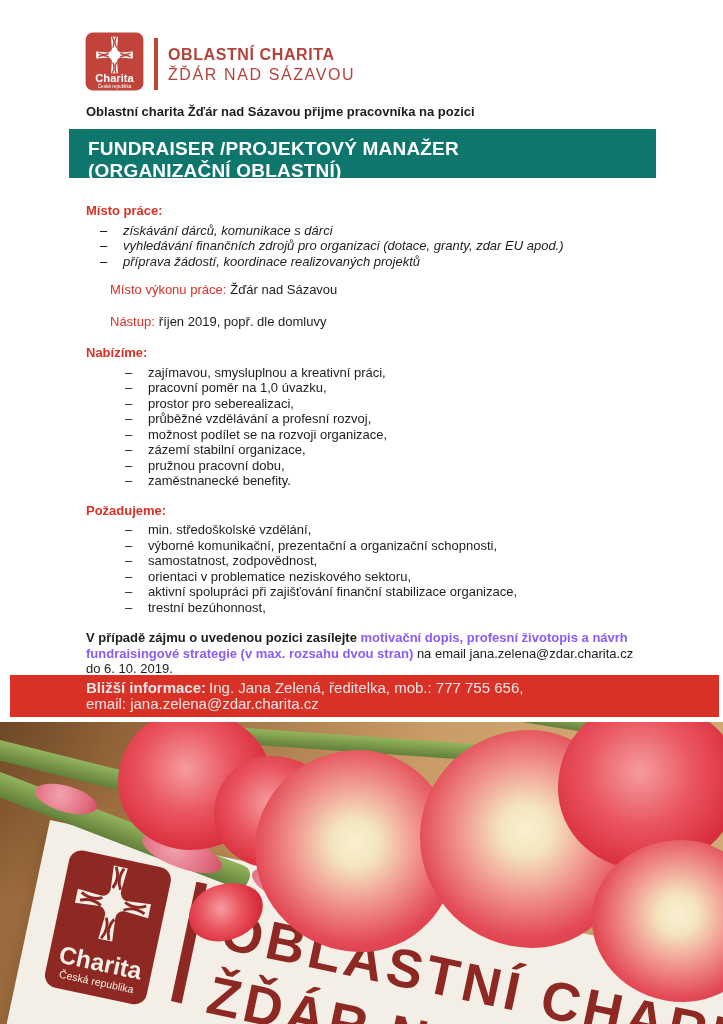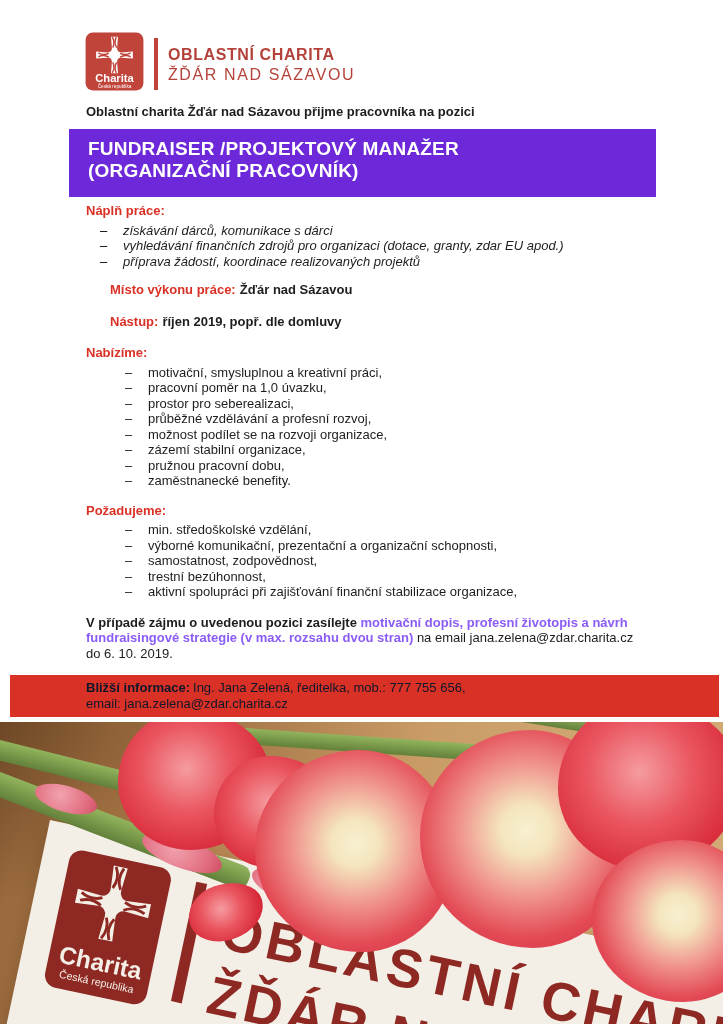--- a/index.html
+++ b/index.html
@@ -9,43 +9,43 @@
   }
   
   .brandmark{position:absolute;left:85px;top:32px;width:59px;height:59px;}
   .brand-divider{position:absolute;left:154px;top:38px;width:4px;height:52px;background:#c0443a;}
   .brand-org{position:absolute;left:168px;top:45px;color:#b5423a;line-height:20px;}
   .brand-org .l1{font-weight:bold;font-size:16px;letter-spacing:.6px;}
   .brand-org .l2{font-size:16px;letter-spacing:1.6px;}
   .intro{position:absolute;left:86px;top:104px;font-size:13px;font-weight:bold;}
   
   .banner{
-    position:absolute;left:69px;top:129px;width:587px;height:68px;box-sizing:border-box;
-    background:#6d28d9;color:#fff;font-weight:bold;font-size:19px;line-height:22px;
+    position:absolute;left:69px;top:129px;width:587px;height:49px;box-sizing:border-box;
+    background:#0f766e;color:#fff;font-weight:bold;font-size:19px;line-height:22px;
     padding:9px 10px 0 19px;letter-spacing:.2px;
   }
   
   .main{position:absolute;left:86px;top:203px;width:562px;font-size:13px;line-height:15.5px;}
   .h-red{color:#d93125;font-weight:bold;margin:0 0 4px 0;}
   ul{list-style:none;margin:0 0 13px 0;padding:0;}
   li{position:relative;}
   .ul-narrow li{padding-left:37px;font-style:italic;}
   .ul-narrow li::before{content:"–";position:absolute;left:14px;}
   .ul-wide li{padding-left:62px;}
   .ul-wide li::before{content:"–";position:absolute;left:39px;}
-  .kv{margin:0 0 16px 0;font-weight:bold;padding-left:24px;}
+  .kv{margin:0 0 16px 0;font-weight:normal;padding-left:24px;}
   .kv .lbl{color:#d93125;margin-right:4px;}
   .offer-gap{margin-bottom:14px;}
   .apply{margin-top:15px;width:562px;}
   .apply .lead{font-weight:bold;}
   .apply .hl{font-weight:bold;color:#8b5cf6;}
   
   .contact-bar{
     position:absolute;left:10px;top:675px;width:709px;height:42px;box-sizing:border-box;
-    background:#d93125;color:#0f172a;font-size:13px;line-height:16px;padding:5px 10px 0 76px;
+    background:#d93125;color:#e5e5e5;font-size:15px;line-height:16px;padding:5px 10px 0 76px;
   }
   .contact-bar b{font-weight:bold;margin-right:3px;}
   
   .photo{
     position:absolute;left:0;top:722px;width:723px;height:302px;overflow:hidden;
     background:linear-gradient(100deg,#8f6238 0%,#b07c49 14%,#c08f5a 34%,#c99c66 55%,#cfa671 78%,#d2aa75 100%);
   }
   .photo::before{content:"";position:absolute;inset:0;
     background:radial-gradient(ellipse at 0% 0%,rgba(55,28,8,.38),transparent 42%);}
   .paper{
@@ -92,59 +92,60 @@
   <div class="brand-divider"></div>
   <div class="brand-org">
     <div class="l1">OBLASTNÍ CHARITA</div>
     <div class="l2">ŽĎÁR NAD SÁZAVOU</div>
   </div>
 
   <div class="intro">Oblastní charita Žďár nad Sázavou přijme pracovníka na pozici</div>
 
   <div class="banner">
     <div>FUNDRAISER /PROJEKTOVÝ MANAŽER</div>
-    <div>(ORGANIZAČNÍ PRACOVNÍK)</div>
+    <div>(ORGANIZAČNÍ OBLASTNÍ)</div>
   </div>
 
   <div class="main">
 
-    <div class="h-red">Náplň práce:</div>
+    <div class="h-red">Místo práce:</div>
     <ul class="ul-narrow">
         <li>získávání dárců, komunikace s dárci</li>
         <li>vyhledávání finančních zdrojů pro organizaci (dotace, granty, zdar EU apod.)</li>
         <li>příprava žádostí, koordinace realizovaných projektů</li>
       </ul>
 
     <div class="kv">
       <span class="lbl">Místo výkonu práce:</span><span>Žďár nad Sázavou</span>
     </div>
 
     <div class="kv">
       <span class="lbl">Nástup:</span><span>říjen 2019, popř. dle domluvy</span>
     </div>
 
     <div class="h-red">Nabízíme:</div>
     <ul class="ul-wide offer-gap">
-        <li>motivační, smysluplnou a kreativní práci,</li>
+        <li>zajímavou, smysluplnou a kreativní práci,</li>
         <li>pracovní poměr na 1,0 úvazku,</li>
         <li>prostor pro seberealizaci,</li>
         <li>průběžné vzdělávání a profesní rozvoj,</li>
         <li>možnost podílet se na rozvoji organizace,</li>
         <li>zázemí stabilní organizace,</li>
         <li>pružnou pracovní dobu,</li>
         <li>zaměstnanecké benefity.</li>
       </ul>
 
     <div class="h-red">Požadujeme:</div>
     <ul class="ul-wide">
         <li>min. středoškolské vzdělání,</li>
         <li>výborné komunikační, prezentační a organizační schopnosti,</li>
         <li>samostatnost, zodpovědnost,</li>
+        <li>orientaci v problematice neziskového sektoru,</li>
+        <li>aktivní spolupráci při zajišťování finanční stabilizace organizace,</li>
         <li>trestní bezúhonnost,</li>
-        <li>aktivní spolupráci při zajišťování finanční stabilizace organizace,</li>
       </ul>
 
     <div class="apply">
       <span class="lead">V případě zájmu o uvedenou pozici zasílejte</span>
       <span class="hl">motivační dopis, profesní životopis a návrh fundraisingové strategie (v max. rozsahu dvou stran)</span>
       <span>na email jana.zelena@zdar.charita.cz do 6. 10. 2019.</span>
     </div>
   </div>
 
   <div class="contact-bar">

